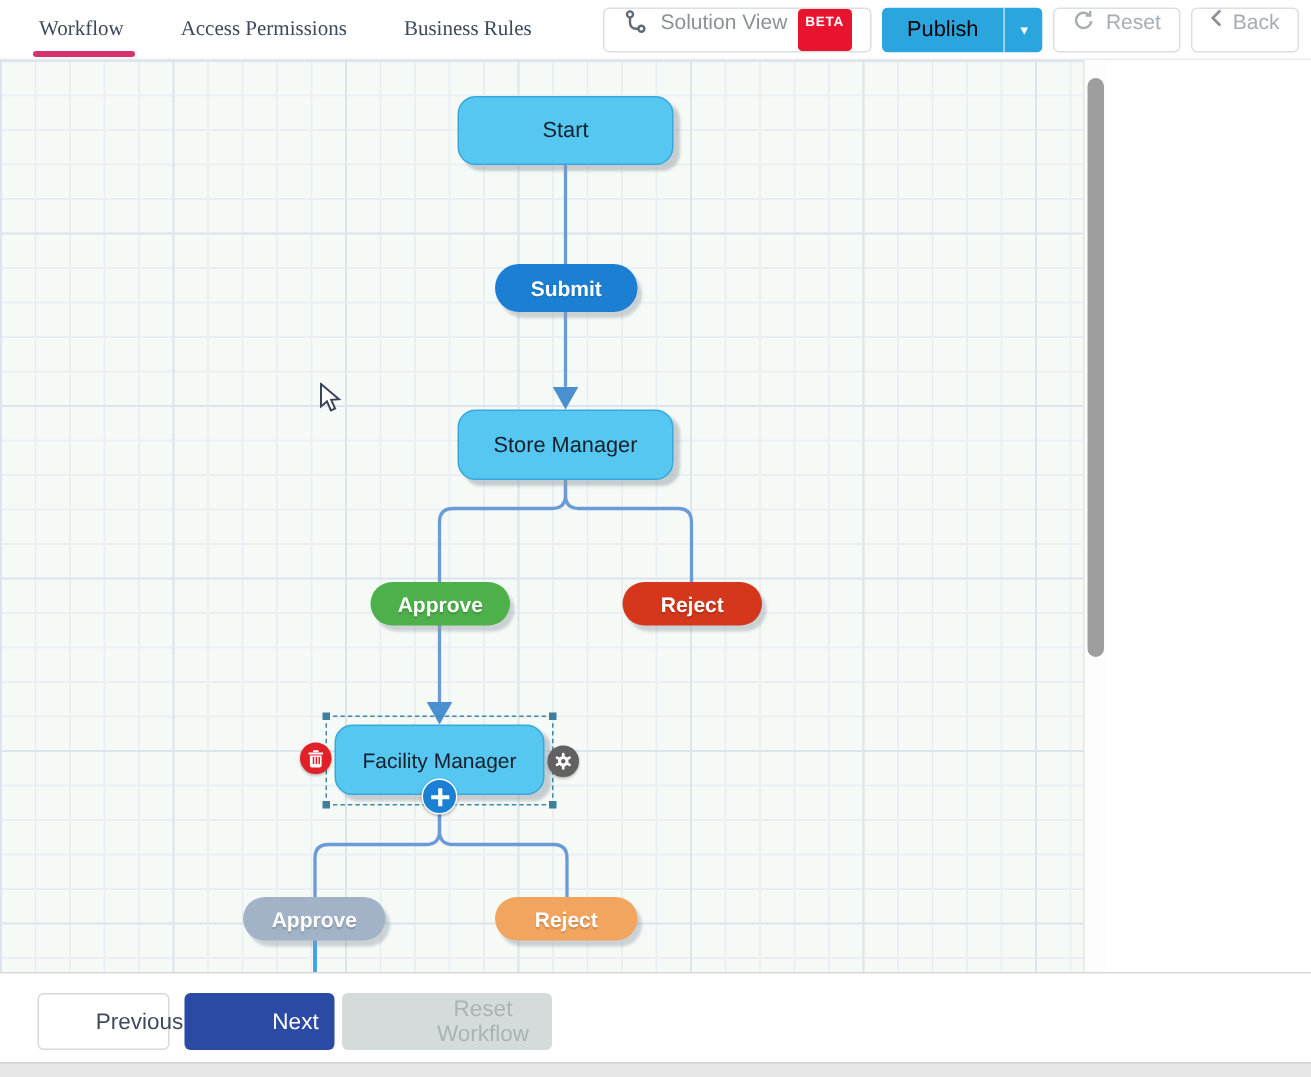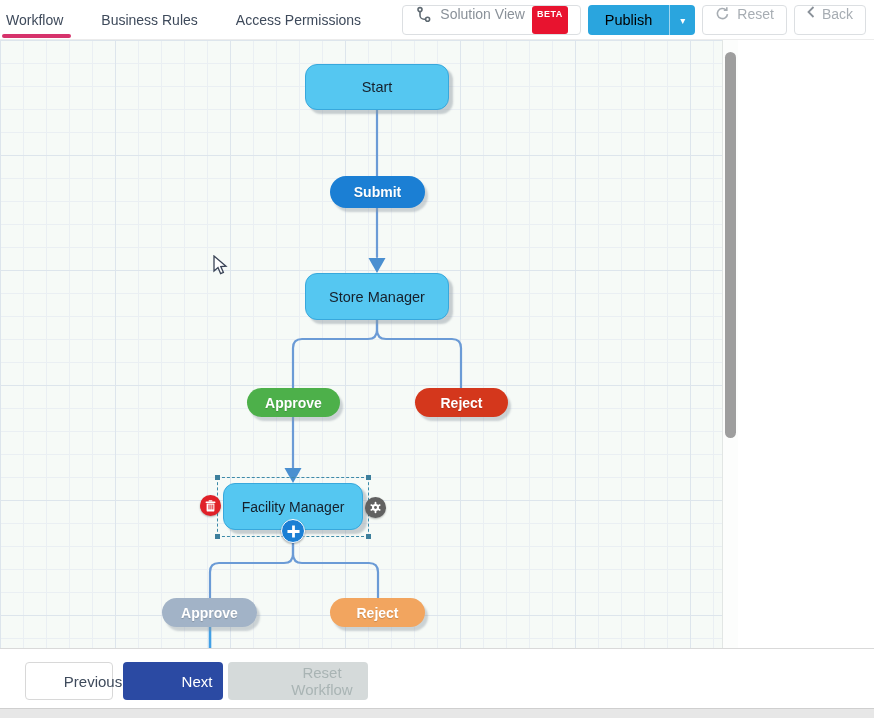--- a/index.html
+++ b/index.html
@@ -3,21 +3,21 @@
 <meta charset="utf-8">
 <style>
   * { margin:0; padding:0; box-sizing:border-box; }
   html,body { width:874px; height:718px; overflow:hidden;
     font-family:"Liberation Sans", sans-serif; background:#fff; }
   .stage { position:relative; width:874px; height:718px; }
 
   
   .topbar { position:absolute; top:0; left:0; width:874px; height:40px;
     background:#fff; border-bottom:1px solid #ececec; z-index:30; }
-  .tabs { position:absolute; left:4px; top:0; height:40px; display:flex; gap:34px; }
+  .tabs { position:absolute; left:24px; top:0; height:40px; display:flex; gap:34px;font-family:Liberation Serif, serif; }
   .tab { position:relative; height:40px; display:flex; align-items:center;
     font-size:14px; color:#3e4a5b; cursor:pointer; padding:0 2px; }
   .tab.active::after { content:""; position:absolute; left:-2px; right:-6px; bottom:2px;
     height:4px; background:var(--tab-accent,#d6336c); border-radius:2px; }
   .topbar-actions { position:absolute; right:8px; top:5px; height:30px; display:flex; gap:7px; }
   .tb-btn { height:30px; display:flex; gap:7px; background:#fff;
     border:1px solid #dcdfe2; border-radius:4px; padding:0 12px; font-size:14px;
     color:#8a9199; cursor:pointer; white-space:nowrap; }
   .beta { background:var(--beta-red,#e8132f); color:#fff; font-size:9px; font-weight:bold;
     letter-spacing:.5px; border-radius:3px; padding:3px 5px 2px; }
@@ -74,22 +74,22 @@
   .cursor { position:absolute; left:213px; top:215px; z-index:40; pointer-events:none; }
 </style>
 </head>
 <body>
 
 <div class="stage">
 
   <div class="topbar">
     <div class="tabs">
       <div class="tab active">Workflow</div>
+      <div class="tab">Access Permissions</div>
       <div class="tab">Business Rules</div>
-      <div class="tab">Access Permissions</div>
     </div>
 
     <div class="topbar-actions">
       <div class="tb-btn">
         <span style="display:flex">
           <svg width="18" height="18" viewBox="0 0 18 18" fill="none" stroke="#5f6a72" stroke-width="1.6">
             <circle cx="5" cy="3.6" r="2"></circle>
             <path d="M5 5.8 V9.2 a4 4 0 0 0 4 4 h1.4"></path>
             <circle cx="12.6" cy="13.2" r="2"></circle>
           </svg>

